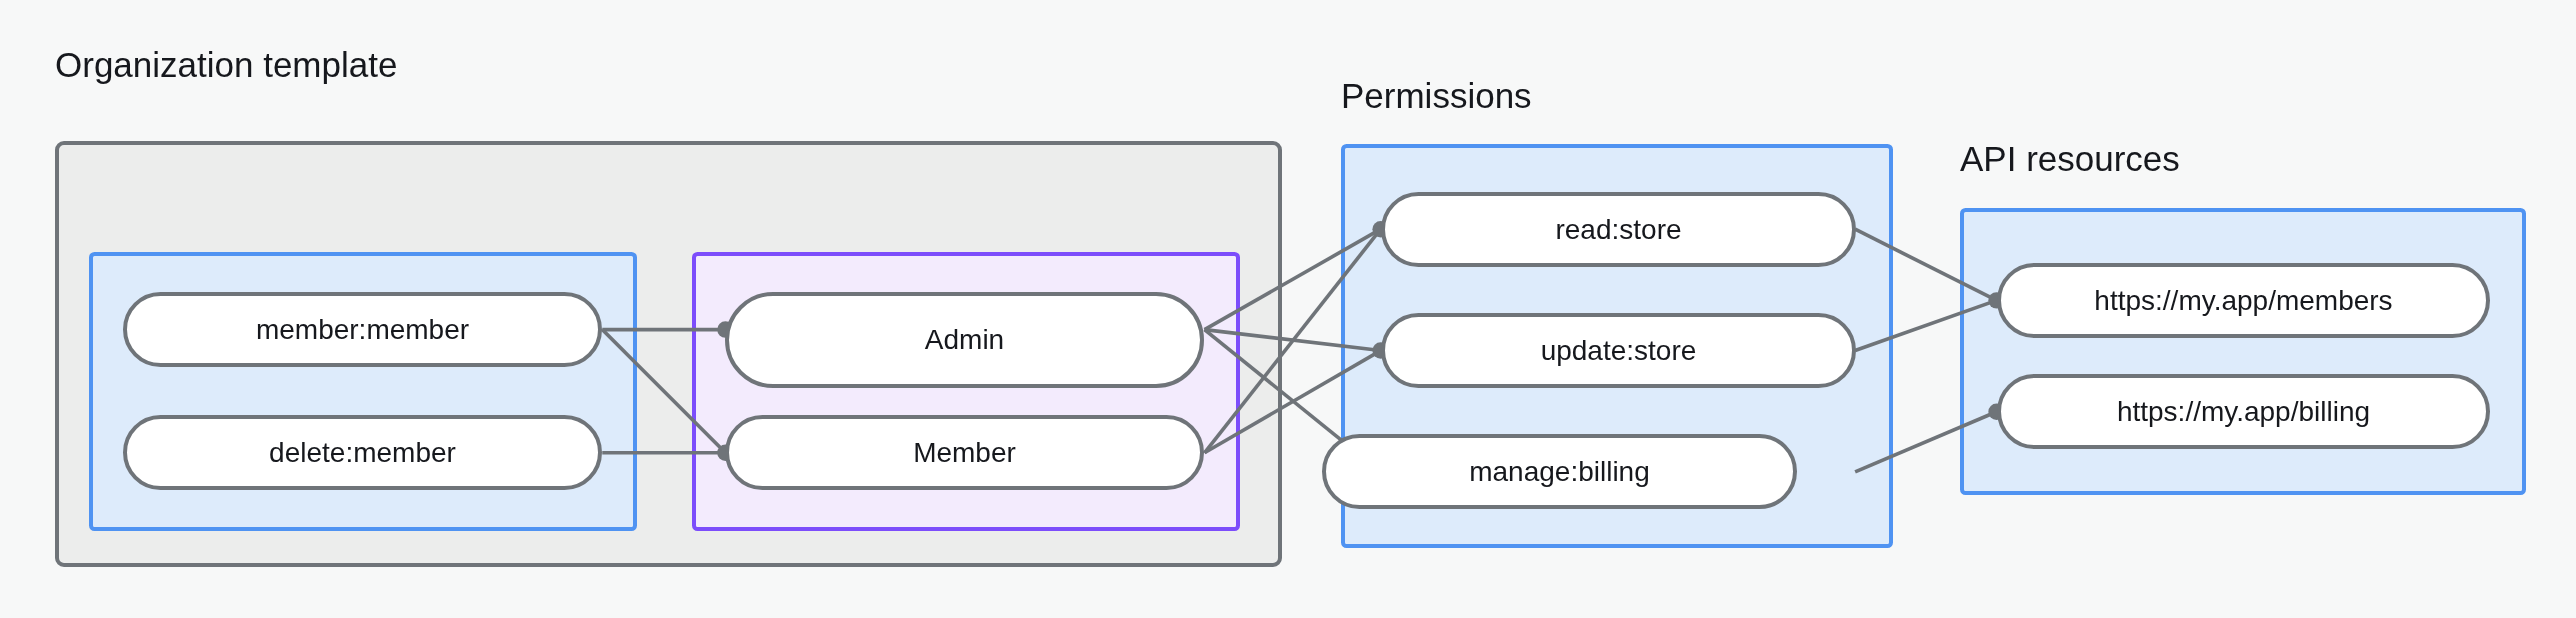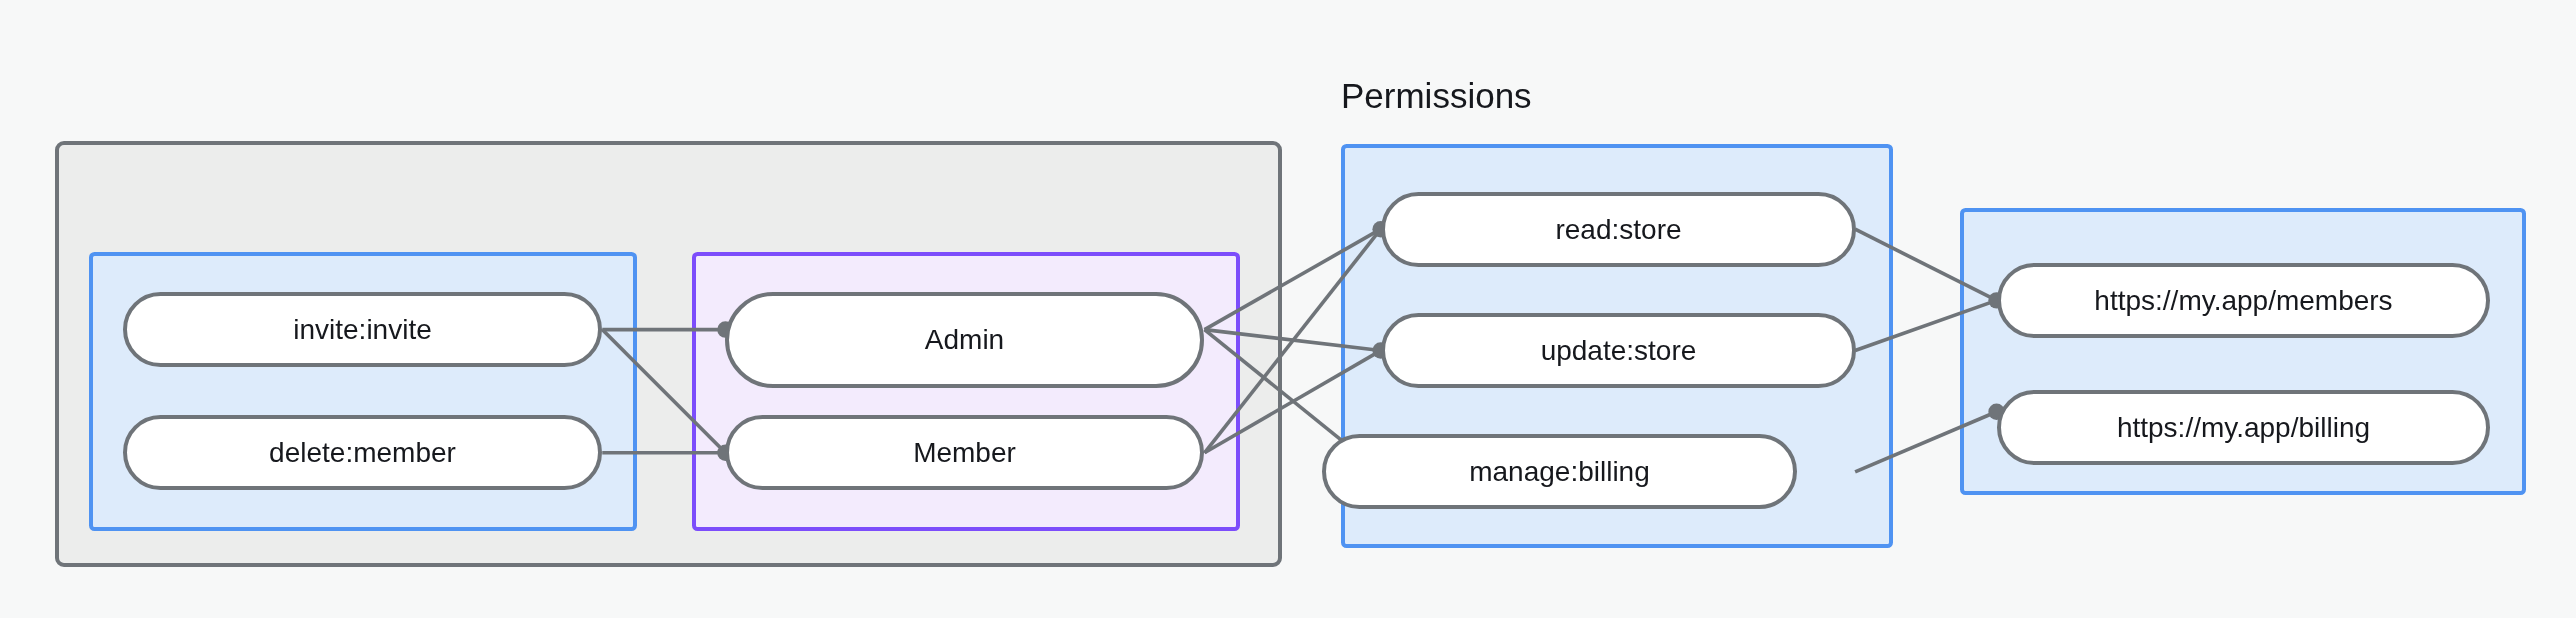--- a/index.html
+++ b/index.html
@@ -80,27 +80,29 @@
   }
   #edges circle {
     fill: #6f7479;
   }
 </style>
 </head>
 <body>
 
 <div id="stage">
 
+  <div class="caption" style="left:55px; top:47px;">Organization template</div>
 
   <div class="caption" style="left:89px; top:179px;">Organization permissions</div>
 
   <div class="caption" style="left:692px; top:179px;">Organization roles</div>
 
   <div class="caption" style="left:1341px; top:78px;">Permissions</div>
 
+  <div class="caption" style="left:1960px; top:141px;">API resources</div>
 
   <div id="group-layer">
       <div class="group group-outer" style="left: 55px; top: 141px; width: 1227px; height: 426px;"></div>
       <div class="group group-blue" style="left: 89px; top: 252px; width: 548px; height: 279px;"></div>
       <div class="group group-purple" style="left: 692px; top: 252px; width: 548px; height: 279px;"></div>
       <div class="group group-blue" style="left: 1341px; top: 144px; width: 552px; height: 404px;"></div>
       <div class="group group-blue" style="left: 1960px; top: 208px; width: 566px; height: 287px;"></div>
     </div>
 
   <svg id="edges" viewBox="0 0 2823 678" width="2576" height="619">
@@ -119,21 +121,21 @@
       <circle cx="795" cy="496" r="9"></circle>
       <circle cx="1513" cy="251" r="9"></circle>
       <circle cx="1513" cy="384" r="9"></circle>
       <circle cx="1513" cy="517" r="9"></circle>
       <circle cx="2188" cy="329" r="9"></circle>
       <circle cx="2188" cy="451" r="9"></circle>
     </svg>
 
   <div id="node-layer">
       <div class="pill" style="left: 123px; top: 292px; width: 479px; height: 75px;">
-        <span>invite:invite</span>
+        <span>member:member</span>
       </div>
       <div class="pill" style="left: 123px; top: 415px; width: 479px; height: 75px;">
         <span>delete:member</span>
       </div>
       <div class="pill" style="left: 725px; top: 292px; width: 479px; height: 96px;">
         <span>Admin</span>
       </div>
       <div class="pill" style="left: 725px; top: 415px; width: 479px; height: 75px;">
         <span>Member</span>
       </div>
@@ -142,19 +144,19 @@
       </div>
       <div class="pill" style="left: 1381px; top: 313px; width: 475px; height: 75px;">
         <span>update:store</span>
       </div>
       <div class="pill" style="left: 1322px; top: 434px; width: 475px; height: 75px;">
         <span>manage:billing</span>
       </div>
       <div class="pill" style="left: 1997px; top: 263px; width: 493px; height: 75px; text-align: right;">
         <span>https://my.app/members</span>
       </div>
-      <div class="pill" style="left: 1997px; top: 390px; width: 493px; height: 75px;">
+      <div class="pill" style="left: 1997px; top: 374px; width: 493px; height: 75px;">
         <span>https://my.app/billing</span>
       </div>
     </div>
 
 </div>
 
 
 </body></html>

